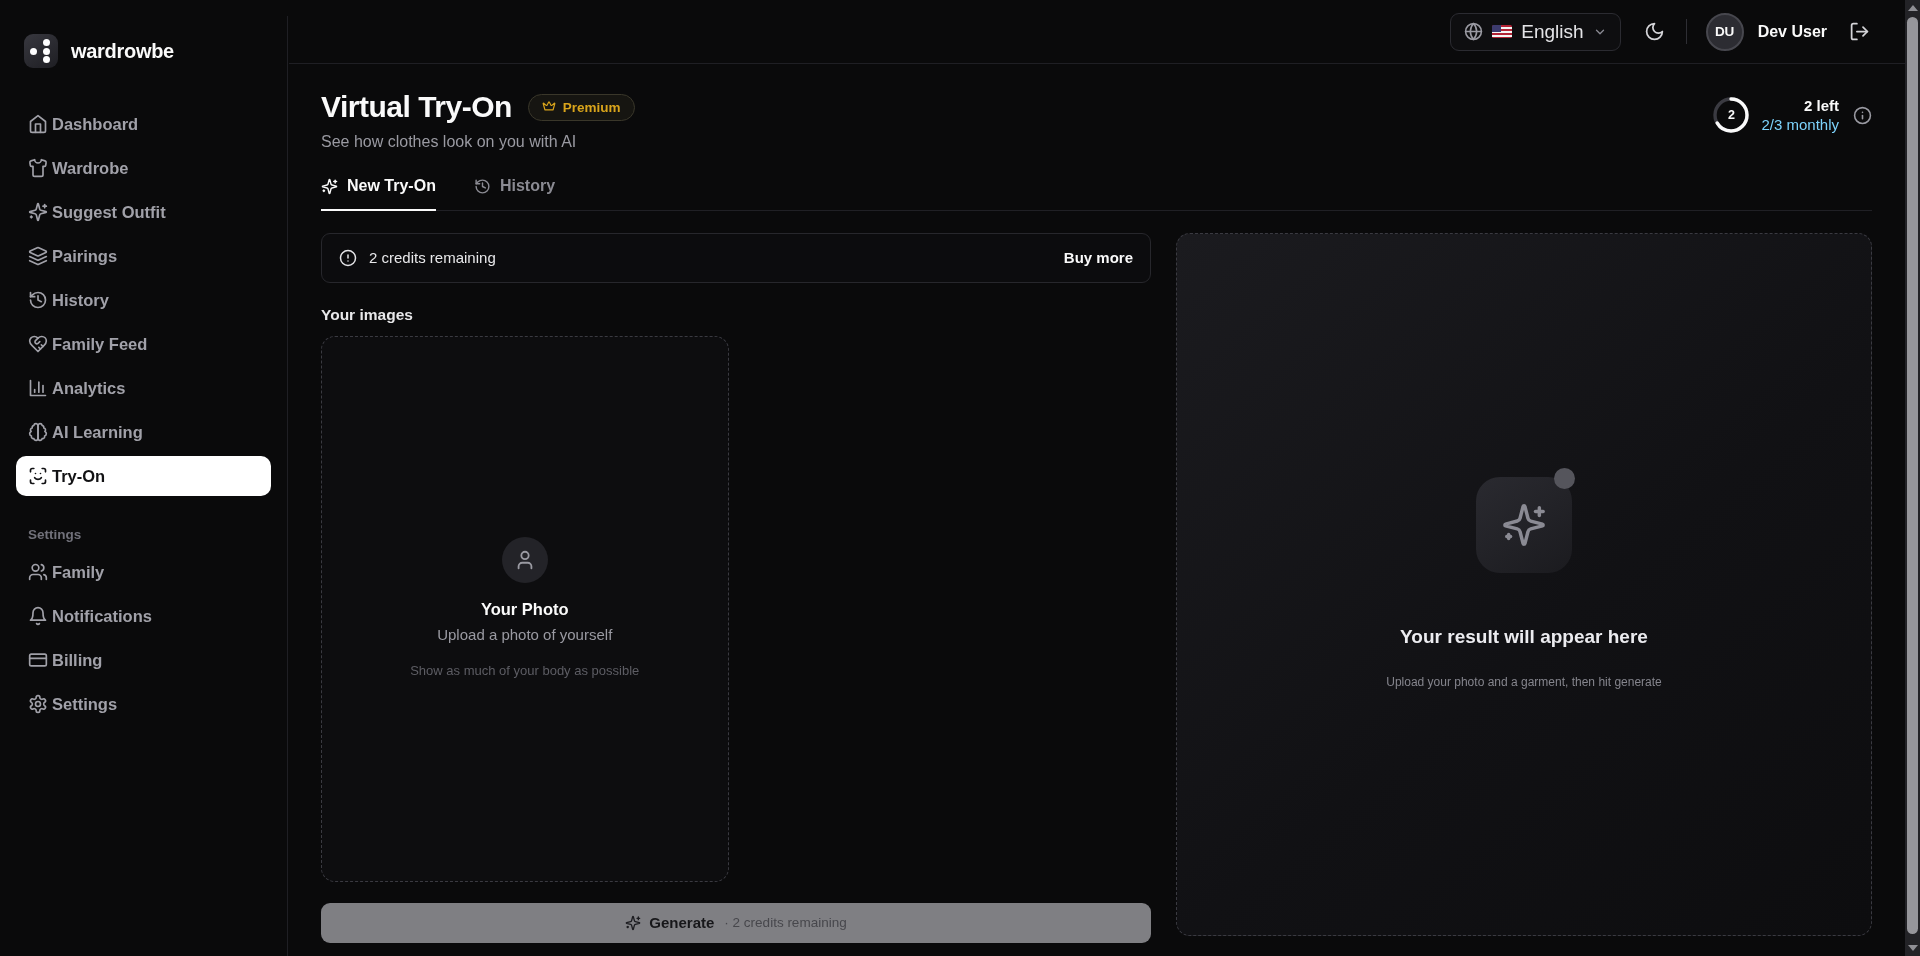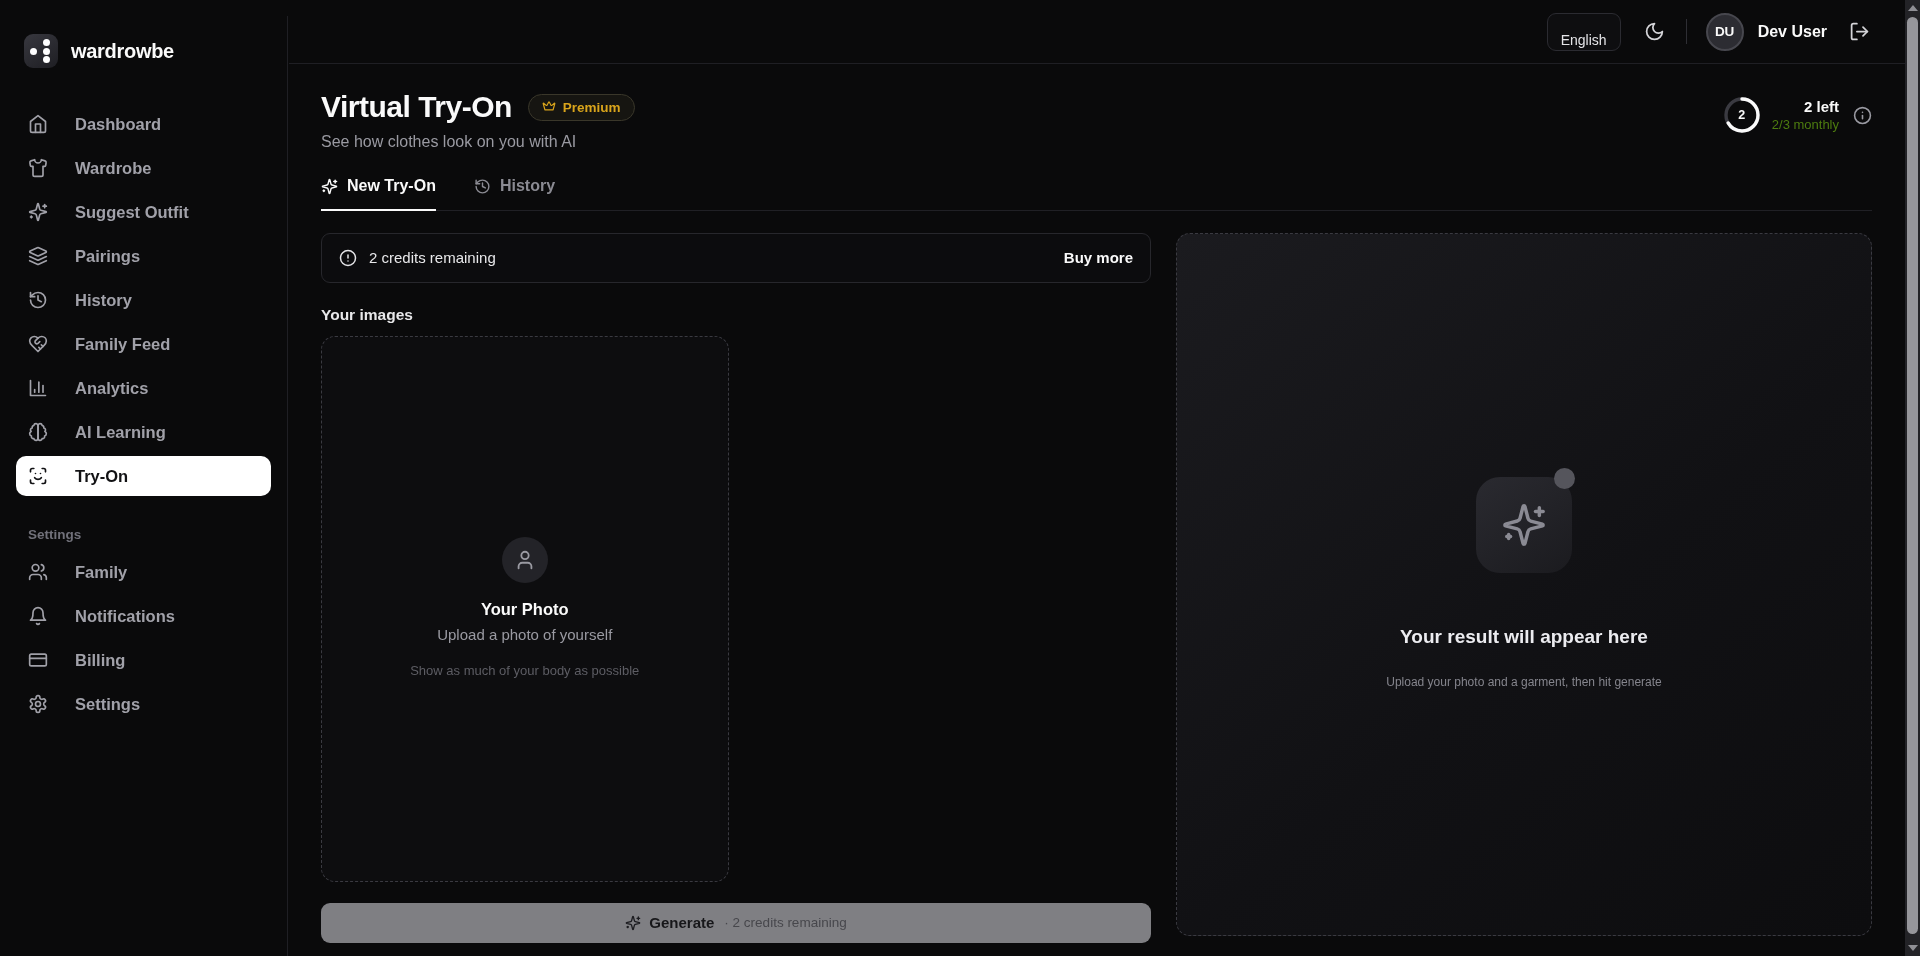--- a/index.html
+++ b/index.html
@@ -26,42 +26,42 @@
   }
   .logo-mark i { position:absolute; width:7px; height:7px; border-radius:50%; background:#fff; }
   .logo-mark i:nth-child(1){ left:6px;  top:13.5px; }
   .logo-mark i:nth-child(2){ left:19px; top:5px; }
   .logo-mark i:nth-child(3){ left:19px; top:13.5px; }
   .logo-mark i:nth-child(4){ left:19px; top:22px; }
   .logo-text { font-size:20px; font-weight:700; letter-spacing:-.3px; }
 
   .nav { margin-top:33px; display:flex; flex-direction:column; }
   .nav-item {
-    display:flex; align-items:center; gap:27px; height:40px; margin-bottom:4px;
+    display:flex; align-items:center; gap:4px; height:40px; margin-bottom:4px;
     padding:0 12px; border-radius:10px; color:#a1a1a9; font-size:16.5px; font-weight:600;
     cursor:pointer;
   }
   .nav-item svg { width:20px; height:20px; flex:none; }
   .nav-item.active { background:#ffffff; color:#121214; }
   .settings-label {
     margin:27px 0 10px; padding-left:12px;
     color:#71717a; font-size:13.5px; font-weight:600;
   }
 
   
   .main { position:absolute; left:289px; right:0; top:0; height:100%; }
   .topbar {
     height:64px; border-bottom:1px solid #1f1f24;
     display:flex; align-items:center; justify-content:flex-end;
     padding-right:50px;
   }
   .lang-btn {
     display:flex; align-items:center; gap:9px; height:38px; padding:0 13px;
     border:1px solid #2b2b31; border-radius:9px; background:#0e0e10;
-    color:#e4e4e7; font-size:14px; cursor:pointer;flex-direction:column;
+    color:#e4e4e7; font-size:19px; cursor:pointer;
   }
   .lang-btn .globe { color:#9a9aa2; }
   .flag { width:20px; height:13px; position:relative; border-radius:1.5px; overflow:hidden;
     background:repeating-linear-gradient(180deg,#b22234 0 2px,#f5f5f5 2px 4px); }
   .flag::after { content:""; position:absolute; left:0; top:0; width:9px; height:7px; background:#3c3b6e; }
   .chev { color:#8a8a93; }
   .moon-btn { margin:0 21px 0 23px; color:#d4d4d8; cursor:pointer; background:none; border:none; }
   .topbar-divider { width:1px; height:25px; background:#2e2e34; }
   .avatar {
     width:38px; height:38px; border-radius:50%; margin-left:19px;
@@ -86,21 +86,21 @@
   .page-subtitle { margin-top:9px; font-size:16px; color:#9a9aa2; }
 
   .credits-widget { display:flex; align-items:center; gap:11px; margin-top:6px; }
   .ring { position:relative; width:38px; height:38px; }
   .ring span {
     position:absolute; inset:0; display:flex; align-items:center; justify-content:center;
     font-size:12.5px; font-weight:700;
   }
   .credits-text { text-align:right; }
   .credits-left { font-size:15px; font-weight:700; }
-  .credits-monthly { font-size:13px; color:#4d7c0f; margin-top:2px; }
+  .credits-monthly { font-size:15px; color:#7dd3fc; margin-top:2px; }
   .info-icon { color:#9a9aa2; margin-left:3px; cursor:pointer; }
 
   .tabs { margin-top:26px; display:flex; gap:38px; border-bottom:1px solid #202025; }
   .tab {
     display:flex; align-items:center; gap:9px; padding-bottom:14px;
     font-size:16px; font-weight:600; color:#8b8b93; cursor:pointer;
     border-bottom:2.5px solid transparent; margin-bottom:-1.5px;
   }
   .tab svg { width:17px; height:17px; }
   .tab.active { color:#fafafa; border-bottom-color:#fafafa; }

